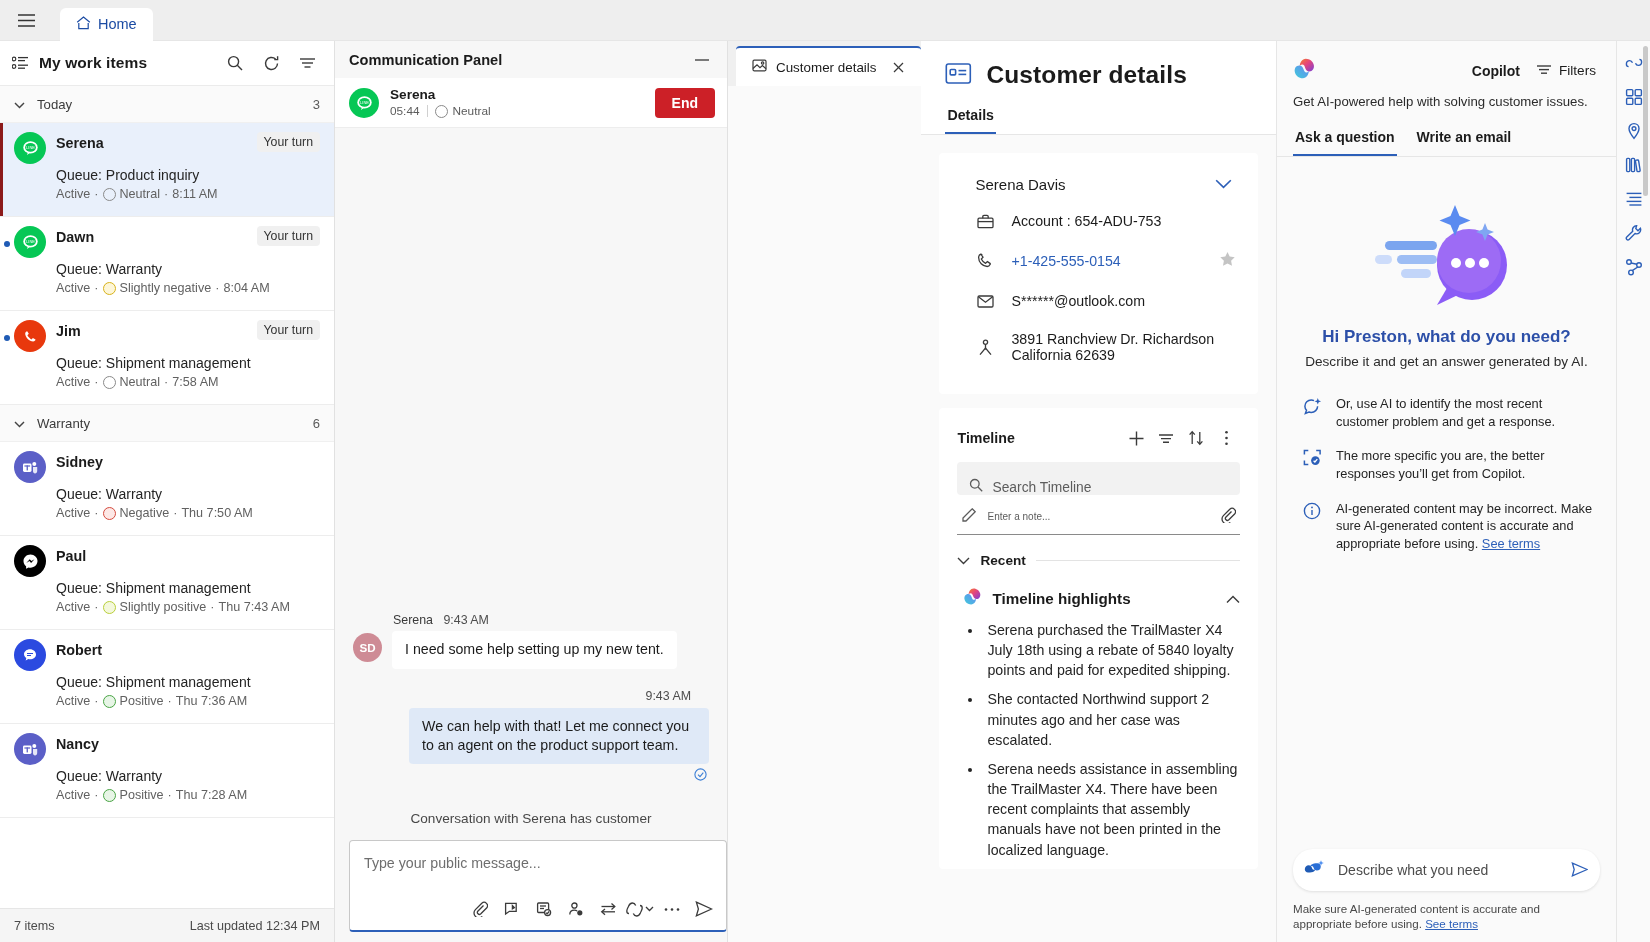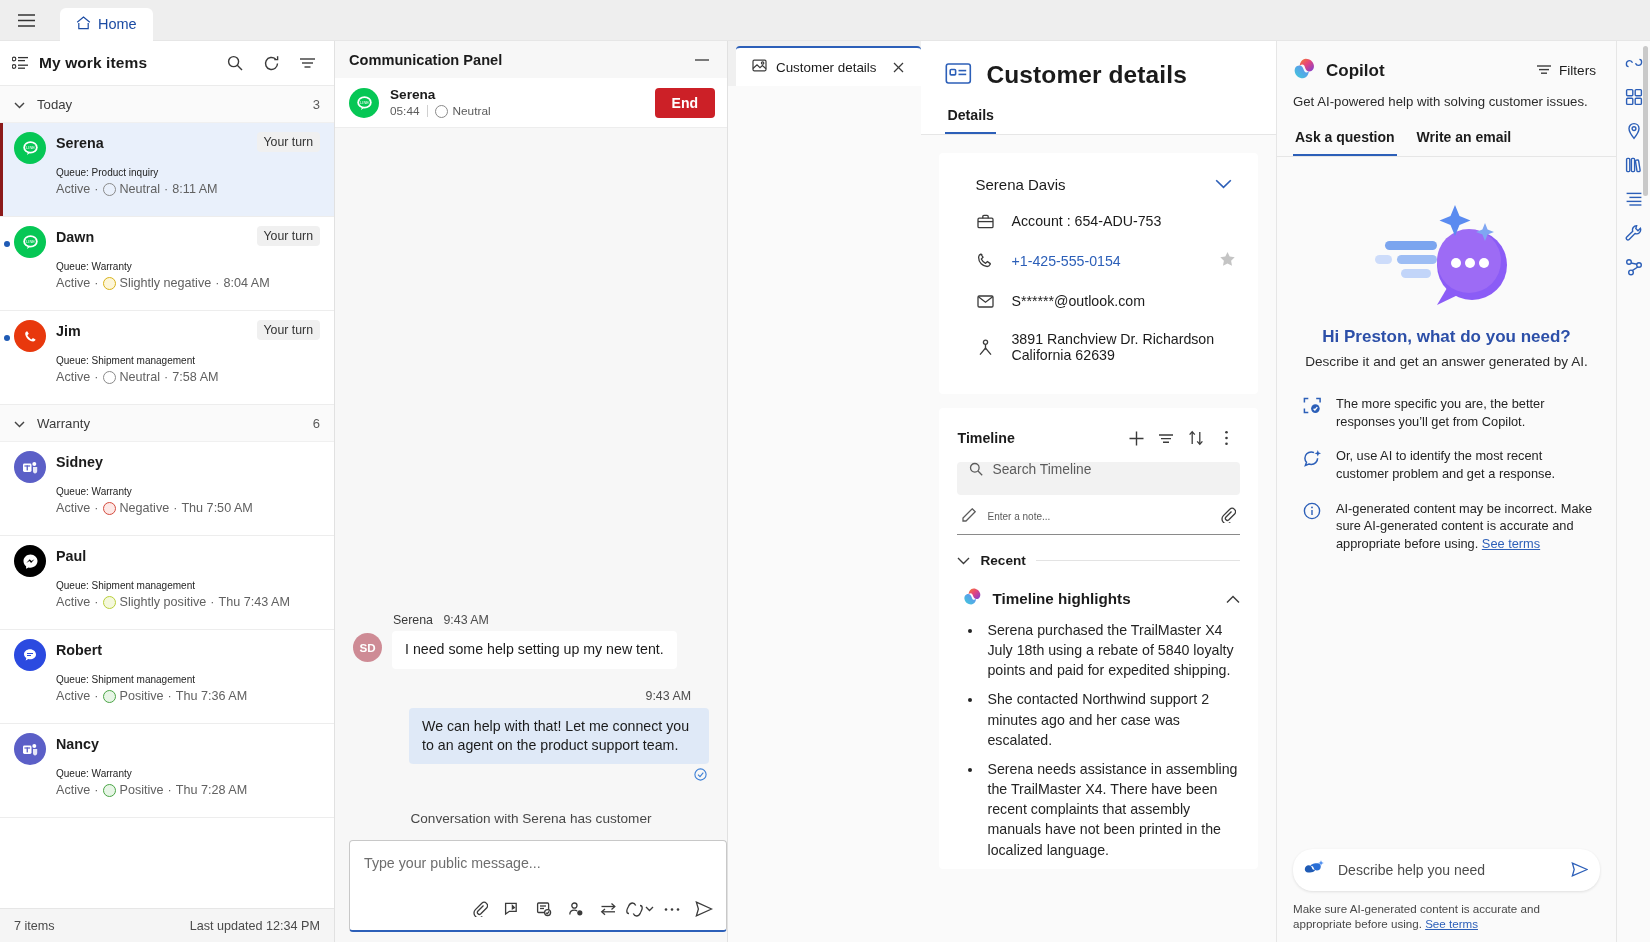--- a/index.html
+++ b/index.html
@@ -56,21 +56,21 @@
   .unread { width:6px;height:6px;border-radius:50%;background:#1f5bb5; position:absolute; left:4px; top:24px;}
   .av { width:32px;height:32px;border-radius:50%; display:flex;align-items:center;justify-content:center; flex-shrink:0; position:relative;}
   .av.line{ background:#06c755; }
   .av.phone{ background:#e8380d; }
   .av.teams{ background:#5b5fc7; }
   .av.fb{ background:#000; }
   .av.msg{ background:#2b4ae0; }
   .av svg{ display:block; }
   .wi-name { font-size:14.3px; font-weight:700; color:#1b1b1b; flex:1; padding-top:3px;}
   .yourturn { font-size:12.3px; color:#333; background:#f0f0f0; border-radius:4px; padding:3px 7px; white-space:nowrap;}
-  .wi-queue { font-size:10px; color:#242424; margin:3px 0 0 42px; }
+  .wi-queue { font-size:14px; color:#242424; margin:3px 0 0 42px; }
   .wi-meta { font-size:12.6px; color:#616161; margin:4px 0 0 42px; display:flex; align-items:center; gap:4px;}
   .sent-ico{ width:13px;height:13px;border-radius:50%;border:1.3px solid #757575; display:inline-block; position:relative; flex-shrink:0;}
   .sent-ico.neu{border-color:#8a8a8a;}
   .sent-ico.sneg{border-color:#d8b21a;background:#fdf6d8;}
   .sent-ico.neg{border-color:#d44b3e;background:#fde8e6;}
   .sent-ico.spos{border-color:#b9cf3a;background:#f4f8dc;}
   .sent-ico.pos{border-color:#4aa545;background:#e7f5e6;}
   .wi-last { padding:12px 14px 14px 14px; }
   .work-foot {
     height:34px;min-height:34px;display:flex;align-items:center;justify-content:space-between;
@@ -124,36 +124,36 @@
   .f-row { display:flex;align-items:center;gap:16px;padding:11px 0 11px 0;}
   .f-ico { width:20px;display:flex;align-items:center;justify-content:center;color:#3a3a3a;flex-shrink:0;}
   .f-val { font-size:14.2px;color:#1b1b1b;flex:1;}
   .f-val.link{ color:#2c5fb8; }
   .star { color:#bdbdbd;cursor:pointer; }
 
   .tl-wrap { background:#fff;margin:14px 18px 0 18px;border-radius:4px;padding:16px 18px 0 18px;flex:1;min-height:0;overflow:hidden;}
   .tl-head { display:flex;align-items:center;gap:2px;margin-bottom:10px;}
   .tl-head .t { font-size:14.2px;font-weight:700;color:#1b1b1b;flex:1;}
   .tl-head .a { width:28px;height:28px;display:flex;align-items:center;justify-content:center;cursor:pointer;border-radius:4px;color:#3b3b3b;}
-  .tl-search { background:#f2f2f2;border-radius:4px;height:33px;display:flex;align-items:flex-start;gap:9px;padding:0 12px;font-size:13.8px;color:#5c5c5c;}
+  .tl-search { background:#f2f2f2;border-radius:4px;height:33px;display:flex;align-items:flex-end;gap:9px;padding:0 12px;font-size:13.8px;color:#5c5c5c;}
   .tl-note { display:flex;align-items:center;gap:10px;padding:12px 4px 9px 4px;border-bottom:1.5px solid #8a8a8a;font-size:10px;color:#5c5c5c;}
   .tl-note .clip{margin-left:auto;color:#3b3b3b;cursor:pointer;}
   .tl-recent { display:flex;align-items:center;gap:10px;margin-top:16px;}
   .tl-recent .lbl{ font-size:13.6px;font-weight:700;color:#1b1b1b;}
   .tl-recent .rule{ flex:1;height:1px;background:#e3e3e3;}
   .hl-card { margin-top:14px; }
   .hl-head { display:flex;align-items:center;gap:10px;padding:4px 0 2px 6px;}
   .hl-head .t { font-size:15.2px;font-weight:700;color:#1b1b1b;flex:1;}
   .hl-list { margin:8px 0 0 26px;padding:0;}
   .hl-list li { font-size:14.2px;color:#242424;line-height:1.42;margin-bottom:9px;padding-left:4px;}
 
   
   .col-copilot { width:340px;min-width:340px;background:#fafafa;display:flex;flex-direction:column;border-left:1px solid #e6e6e6;min-height:0;}
   .cp-head { display:flex;align-items:center;gap:10px;padding:16px 14px 0 16px; }
-  .cp-head .t { font-size:17px;font-weight:700;color:#1b1b1b;flex:1;}
+  .cp-head .t { font-size:14px;font-weight:700;color:#1b1b1b;flex:1;text-align:right;}
   .cp-filters { display:flex;align-items:center;gap:7px;font-size:13.6px;color:#1b1b1b;cursor:pointer;padding:4px 6px;border-radius:4px;}
   .cp-sub { font-size:13.2px;color:#2b2b2b;padding:10px 16px 0 16px;}
   .cp-tabs { display:flex;gap:18px;padding:0 16px;border-bottom:1px solid #e6e6e6;margin-top:14px;}
   .cp-tab { font-size:14px;font-weight:600;color:#1b1b1b;padding:6px 2px 9px 2px;border-bottom:2.5px solid transparent;cursor:pointer;}
   .cp-tab.on { border-bottom-color:#2c5fb8;}
   .cp-body { flex:1;overflow:hidden;display:flex;flex-direction:column;align-items:center;padding-top:36px;}
   .cp-hero { width:160px;height:120px;position:relative;margin-bottom:14px;}
   .cp-h1 { font-size:17px;font-weight:700;color:#2c4fa8;text-align:center;}
   .cp-h2 { font-size:13.6px;color:#2b2b2b;text-align:center;margin-top:7px;}
   .cp-tips { margin-top:26px;width:100%;padding:0 18px 0 26px;display:flex;flex-direction:column;gap:17px;}
@@ -806,37 +806,37 @@
             <path d="M118 30 l2.6 6.4 6.4 2.6 -6.4 2.6 -2.6 6.4 -2.6 -6.4 -6.4 -2.6 6.4 -2.6z" fill="#7fa6f2"></path>
           </svg>
         </div>
         <div class="cp-h1">Hi Preston, what do you need?</div>
         <div class="cp-h2">Describe it and get an answer generated by AI.</div>
 
         <div class="cp-tips">
           <div class="tip">
             <span class="ti">
               <svg width="19" height="19" viewBox="0 0 19 19" fill="none" stroke="#2c5fb8" stroke-width="1.5">
+                <path d="M14.6 9.2c0 3.5-2.9 6.2-6.4 6.2-.8 0-1.6-.1-2.3-.4l-3.5 1.4 1.1-3.2A6.1 6.1 0 0 1 1.9 9.2C1.9 5.7 4.7 3 8.2 3c1 0 2 .2 2.8.6"></path>
+                <path d="M14.8 1 15.7 3.4 18.1 4.3 15.7 5.2 14.8 7.6 13.9 5.2 11.5 4.3 13.9 3.4z" fill="#2c5fb8" stroke="none"></path>
+              </svg>
+            </span>
+            <span class="tx">Or, use AI to identify the most recent customer problem and get a response.</span>
+          </div>
+          <div class="tip">
+            <span class="ti">
+              <svg width="19" height="19" viewBox="0 0 19 19" fill="none" stroke="#2c5fb8" stroke-width="1.5">
                 <polyline points="1.4,5.5 1.4,1.6 5.3,1.6"></polyline>
                   <polyline points="13.2,1.6 17.1,1.6 17.1,5.5"></polyline>
                 <polyline points="1.4,11.6 1.4,15.5 5.3,15.5"></polyline>
                 <circle cx="12.4" cy="11.6" r="4.3" fill="#2c5fb8" stroke="none"></circle>
                 <polyline points="10.6,11.7 11.9,13 14.3,10.2" stroke="#fff" stroke-width="1.3"></polyline>
               </svg>
             </span>
             <span class="tx">The more specific you are, the better responses you’ll get from Copilot.</span>
-          </div>
-          <div class="tip">
-            <span class="ti">
-              <svg width="19" height="19" viewBox="0 0 19 19" fill="none" stroke="#2c5fb8" stroke-width="1.5">
-                <path d="M14.6 9.2c0 3.5-2.9 6.2-6.4 6.2-.8 0-1.6-.1-2.3-.4l-3.5 1.4 1.1-3.2A6.1 6.1 0 0 1 1.9 9.2C1.9 5.7 4.7 3 8.2 3c1 0 2 .2 2.8.6"></path>
-                <path d="M14.8 1 15.7 3.4 18.1 4.3 15.7 5.2 14.8 7.6 13.9 5.2 11.5 4.3 13.9 3.4z" fill="#2c5fb8" stroke="none"></path>
-              </svg>
-            </span>
-            <span class="tx">Or, use AI to identify the most recent customer problem and get a response.</span>
           </div>
           <div class="tip">
             <span class="ti">
               <svg width="18" height="18" viewBox="0 0 18 18" fill="none" stroke="#2c5fb8" stroke-width="1.4">
                   <circle cx="9" cy="9" r="7.6"></circle>
                   <line x1="9" y1="8" x2="9" y2="13"></line>
                   <circle cx="9" cy="5.4" r=".9" fill="#2c5fb8" stroke="none"></circle>
                 </svg>
             </span>
             <span class="tx"><span>AI-generated content may be incorrect. Make sure AI-generated content is accurate and appropriate before using. </span><a href="#">See terms</a></span>
@@ -847,21 +847,21 @@
       <div class="cp-foot">
         <div class="cp-inputbar">
           <span>
             <svg width="28" height="26" viewBox="0 0 28 26">
                 <rect x="0" y="0" width="28" height="26" rx="6" fill="#fff"></rect>
                 <path d="M8 17.5c-1.8 0-3.2-1.3-3.2-3.2 0-2.4 1.6-4.1 4-4.1 1.6 0 2.6 1 3.1 2.5.4 1.3.9 2 1.9 2 1 0 1.7-.7 1.7-1.8 0 3.1-1.8 4.6-7.5 4.6z" fill="#1f5bb5"></path>
                 <path d="M17.6 8.2c1.8 0 3.2 1.3 3.2 3.2 0 2.4-1.6 4.1-4 4.1-1.6 0-2.6-1-3.1-2.5-.4-1.3-.9-2-1.9-2-1 0-1.7.7-1.7 1.8 0-3.1 1.8-4.6 7.5-4.6z" fill="#2a6fd6"></path>
                 <path d="M21 5.2 21.8 7.2 23.8 8 21.8 8.8 21 10.8 20.2 8.8 18.2 8 20.2 7.2z" fill="#4a8df0"></path>
               </svg>
           </span>
-          <span class="ph">Describe help you need</span>
+          <span class="ph">Describe what you need</span>
           <span class="cp-send">
             <svg width="17" height="15" viewBox="0 0 17 15" fill="none" stroke="#2c5fb8" stroke-width="1.3">
                 <path d="M1.4 1.2 16.2 7.5 1.4 13.8 3.2 7.5z"></path>
               </svg>
           </span>
         </div>
         <div class="cp-disc"><span>Make sure AI-generated content is accurate and appropriate before using. </span><a href="#">See terms</a></div>
       </div>
     </div>
 

